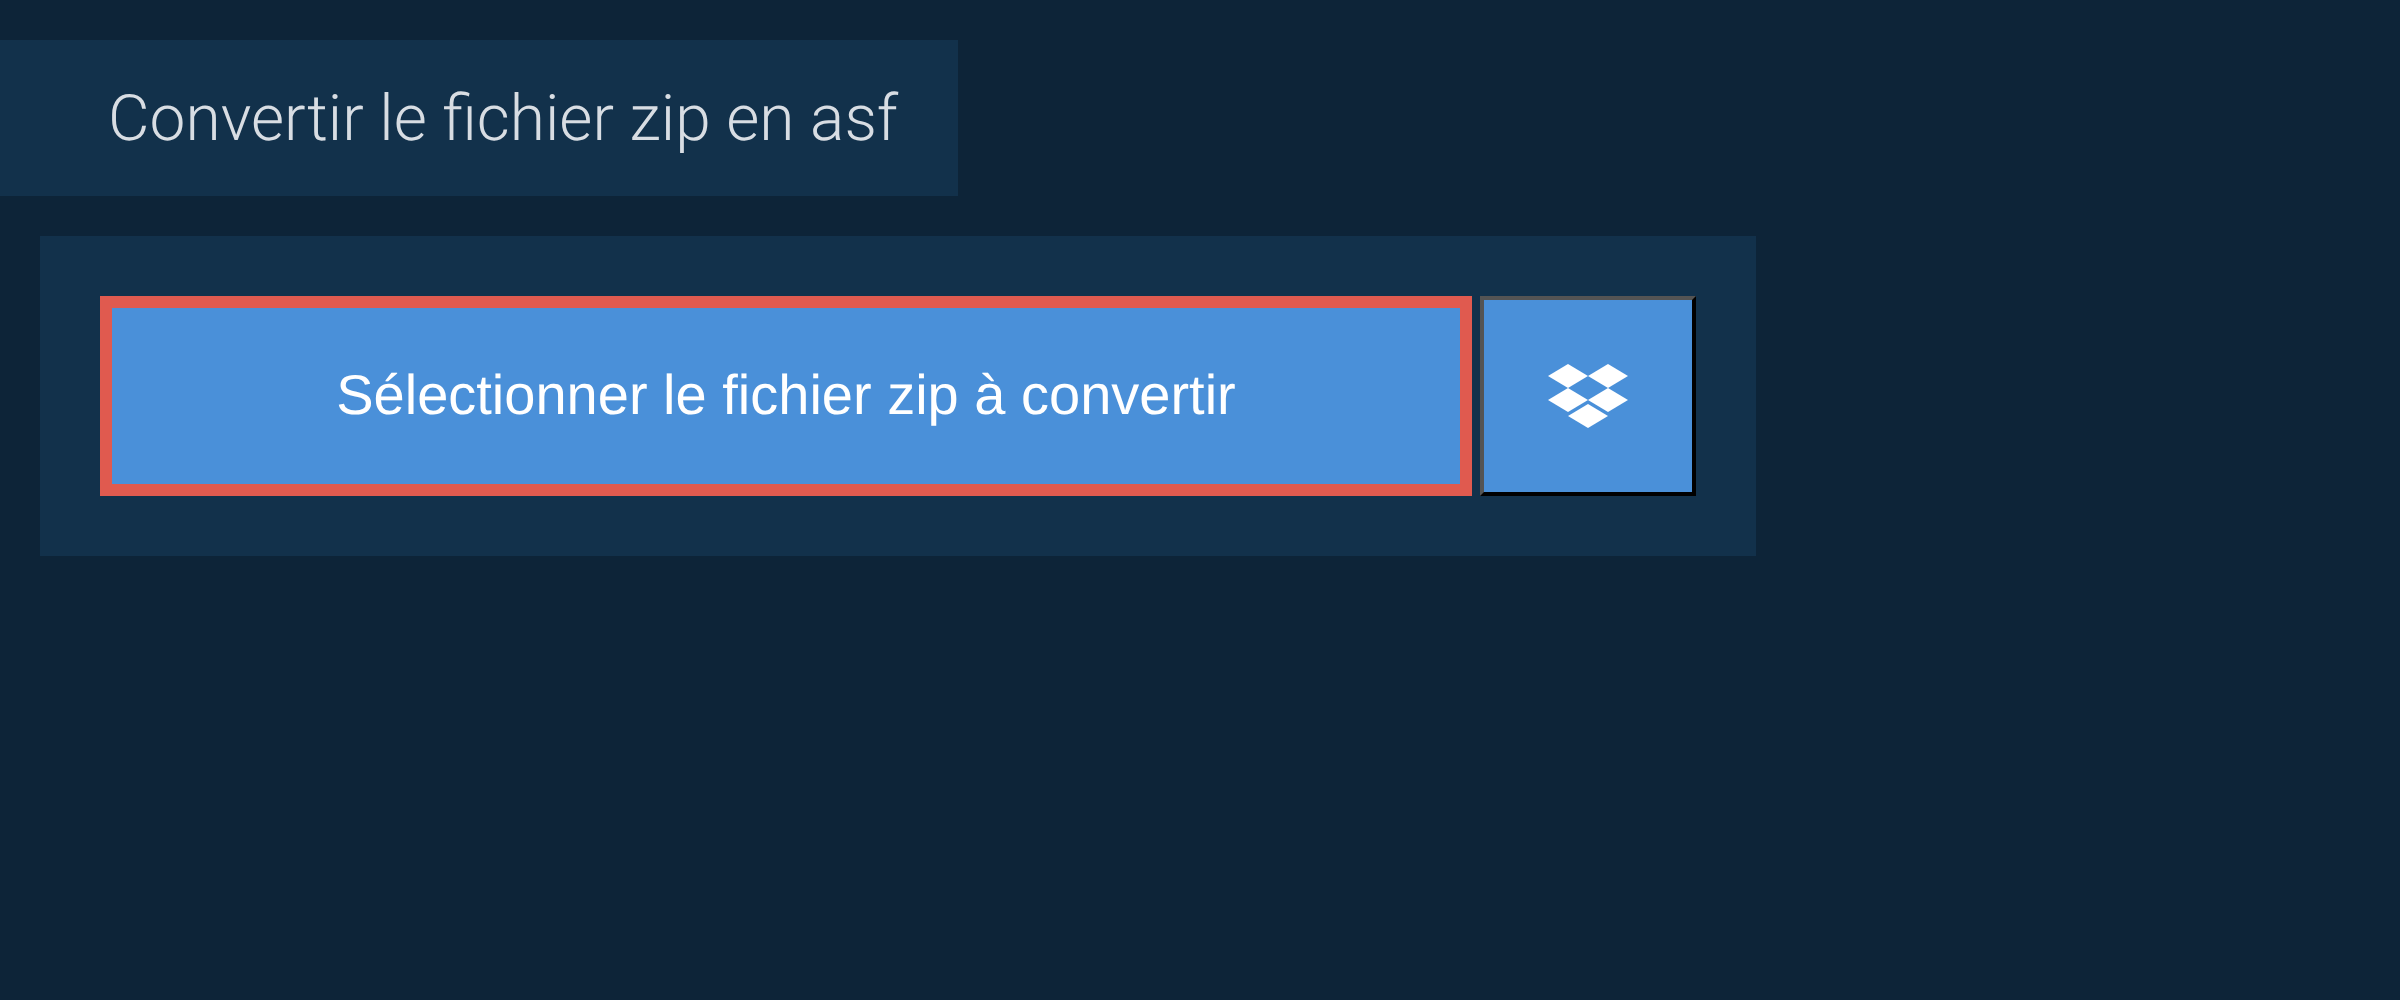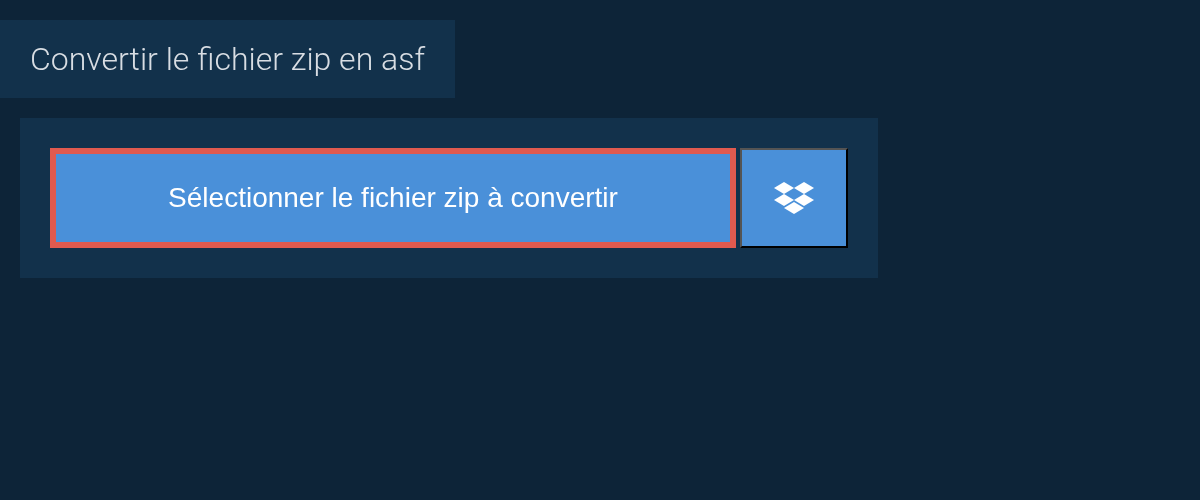--- a/index.html
+++ b/index.html
@@ -18,20 +18,21 @@
       background-color: #12314b;
       display: inline-block;
       padding: 20px 30px;
       margin-top: 20px;
       margin-left: 0;
     }
     .header-title {
       color: #d8dde3;
       font-size: 32px;
       font-weight: 300;
+      margin-left: 24px;
     }
     .panel {
       background-color: #12314b;
       padding: 30px;
       margin-top: 20px;
       margin-left: 20px;
       width: 858px;
     }
     .button-row {
       display: flex;

